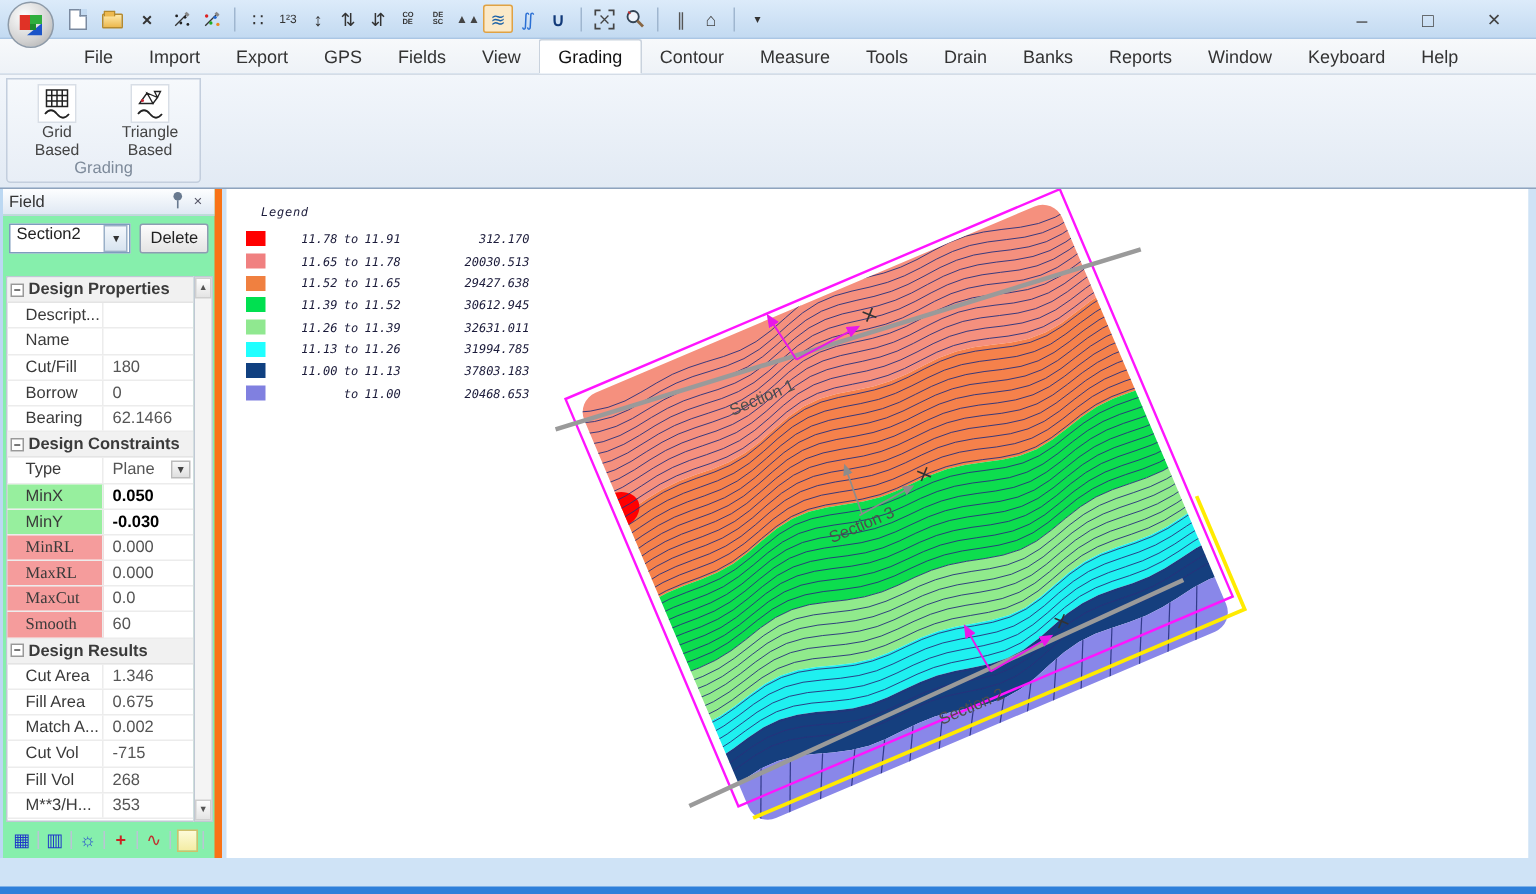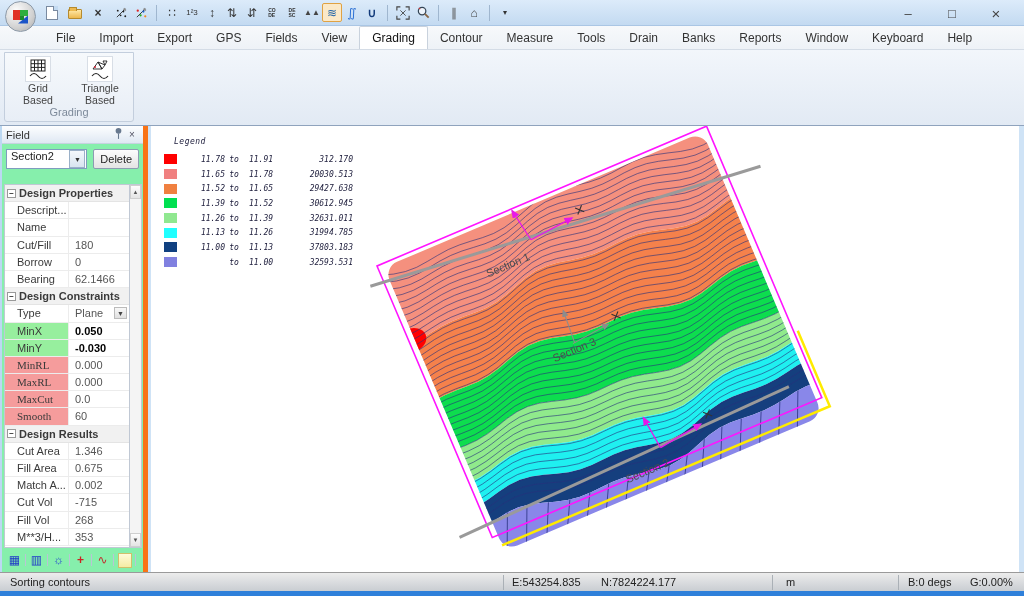--- a/index.html
+++ b/index.html
@@ -112,21 +112,21 @@
   
   #canvas { position:absolute; left:151px; top:126px; width:868px; height:446px; background:#fff; }
   #redge { position:absolute; right:0; top:126px; width:5px; height:465px; background:#cfe3f6; }
   #legend { position:absolute; left:13px; top:11px; font-family:"DejaVu Sans Mono", monospace;
     font-style:italic; font-size:8px; color:#1b1b3a; }
   #legend .ltitle { margin:0 0 6px 10px; letter-spacing:0.5px; }
   .lrow { display:flex; align-items:center; height:14.7px; }
   .lrow .sw { width:13px; height:10px; margin-right:12px; }
   .lrow .f { width:36px; text-align:right; }
   .lrow .w { width:18px; text-align:center; }
-  .lrow .t { width:36px; text-align:center; }
+  .lrow .t { width:36px; text-align:left; }
   .lrow .a { width:74px; text-align:right; }
   #mapsvg { position:absolute; left:0; top:0; }
 
   
   #statusbar { position:absolute; left:0; top:572px; width:1024px; height:19px;
     background:linear-gradient(#ececec,#c9cdd2); border-top:1px solid #9a9a9a;
     font-size:11px; color:#222; }
   #statusbar span { position:absolute; top:3px; }
   .sdiv { position:absolute; top:2px; width:1px; height:15px; background:#aab0b6; }
   #bluestrip { position:absolute; left:0; top:591px; width:1024px; height:5px; background:#2f80da; }
@@ -597,32 +597,21 @@
             <span class="f">11.00</span>
             <span class="w">to</span>
             <span class="t">11.13</span>
             <span class="a">37803.183</span>
           </div>
           <div class="lrow">
             <span class="sw" style="background: rgb(128, 128, 224);"></span>
             <span class="f"></span>
             <span class="w">to</span>
             <span class="t">11.00</span>
-            <span class="a">32593.531</span>
+            <span class="a">20468.653</span>
           </div>
         </div>
     </div>
   </div>
   <div id="redge"></div>
 
-  <div id="statusbar">
-    <span style="left:10px">Sorting contours</span>
-    <i class="sdiv" style="left:503px"></i>
-    <span style="left:512px">E:543254.835</span>
-    <span style="left:601px">N:7824224.177</span>
-    <i class="sdiv" style="left:772px"></i>
-    <span style="left:786px">m</span>
-    <i class="sdiv" style="left:898px"></i>
-    <span style="left:908px">B:0 degs</span>
-    <span style="left:970px">G:0.00%</span>
-  </div>
   <div id="bluestrip"></div>
 </div>
 
 </body></html>

